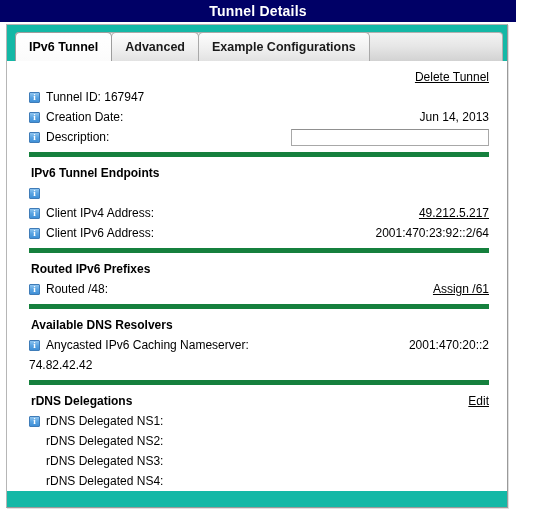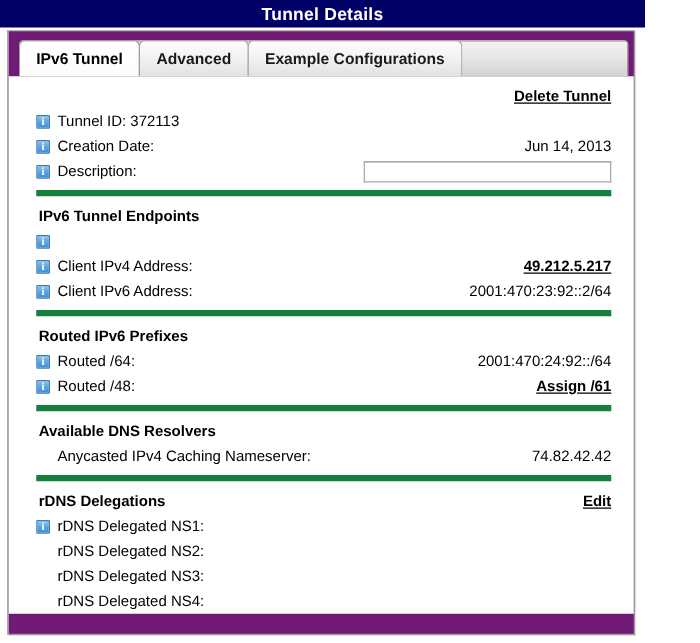--- a/index.html
+++ b/index.html
@@ -36,21 +36,21 @@
     letter-spacing: 0.2px;
   }
 
   
   .panel {
     position: absolute;
     top: 24px;
     left: 6px;
     right: 8px;
     bottom: 6px;
-    background: #701a75;
+    background: #14b8a6;
     border: 1px solid #b6b6b6;
     border-right-color: #9a9a9a;
     border-bottom-color: #9a9a9a;
     box-sizing: border-box;
     box-shadow: 1px 1px 0 rgba(0,0,0,0.12);
   }
 
   
   .tabstrip {
     position: relative;
@@ -171,21 +171,21 @@
     line-height: 11px;
     color: #ffffff;
   }
   .info-icon.hidden {
     visibility: hidden;
   }
 
   .link {
     color: #000000;
     text-decoration: underline;
-    font-weight: bold;
+    font-weight: normal;
     cursor: pointer;
   }
 
   .desc-input {
     width: 198px;
     height: 17px;
     box-sizing: border-box;
     border: 1px solid #a8a8a8;
     border-top-color: #909090;
     background: #ffffff;
@@ -220,21 +220,21 @@
 
     <div class="content" id="content">
         <div class="section">
           <div class="section-title">
             <span></span>
             <span class="link">Delete Tunnel</span>
           </div>
           <div class="row">
             <div class="row-label">
               <span class="info-icon"></span>
-              <span>Tunnel ID: 372113</span>
+              <span>Tunnel ID: 167947</span>
             </div>
             <div class="row-value"><span></span></div>
           </div>
           <div class="row">
             <div class="row-label">
               <span class="info-icon"></span>
               <span>Creation Date:</span>
             </div>
             <div class="row-value"><span>Jun 14, 2013</span></div>
           </div>
@@ -270,41 +270,37 @@
             <div class="row-value"><span>2001</span>:<span>470</span>:<span class="seg">23</span>:<span>92</span>:<span></span>:<span>2/64</span></div>
           </div>
         </div>
         <div class="section">
           <div class="section-title">
             <span>Routed IPv6 Prefixes</span>
           </div>
           <div class="row">
             <div class="row-label">
               <span class="info-icon"></span>
-              <span>Routed /64:</span>
-            </div>
-            <div class="row-value"><span>2001</span>:<span>470</span>:<span class="seg">24</span>:<span>92</span>:<span></span>:<span>/64</span></div>
-          </div>
-          <div class="row">
-            <div class="row-label">
-              <span class="info-icon"></span>
               <span>Routed /48:</span>
             </div>
             <div class="row-value"><span class="link">Assign /61</span></div>
           </div>
         </div>
         <div class="section">
           <div class="section-title">
             <span>Available DNS Resolvers</span>
           </div>
           <div class="row">
             <div class="row-label">
-              <span class="info-icon hidden"></span>
-              <span>Anycasted IPv4 Caching Nameserver:</span>
-            </div>
+              <span class="info-icon"></span>
+              <span>Anycasted IPv6 Caching Nameserver:</span>
+            </div>
+            <div class="row-value"><span>2001:470:20::2</span></div>
+          </div>
+          <div class="row">
             <div class="row-value"><span>74.82.42.42</span></div>
           </div>
         </div>
         <div class="section">
           <div class="section-title">
             <span>rDNS Delegations</span>
             <span class="link">Edit</span>
           </div>
           <div class="row">
             <div class="row-label">

